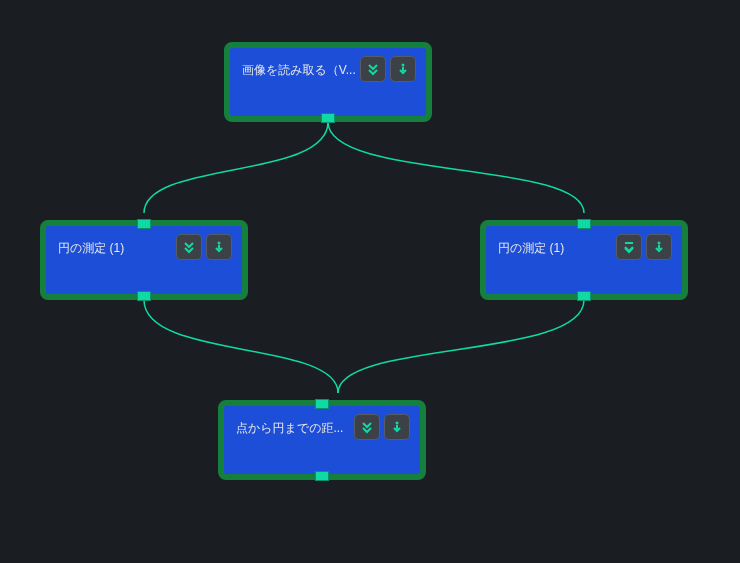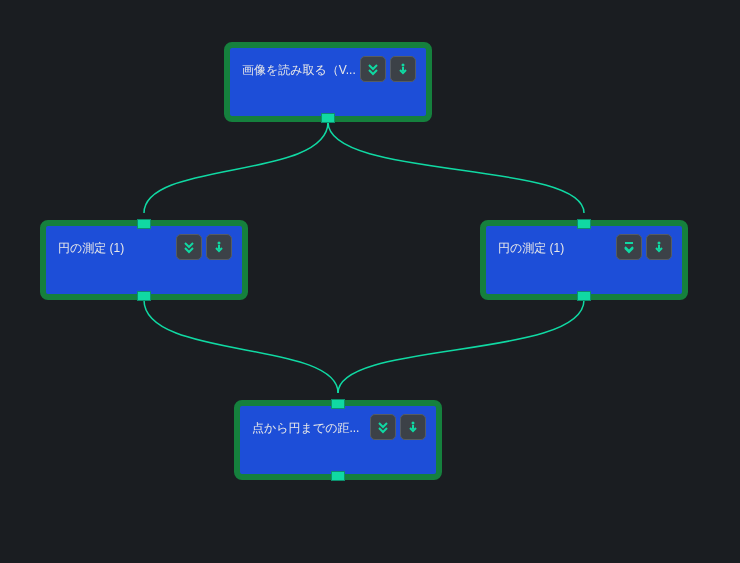--- a/index.html
+++ b/index.html
@@ -153,21 +153,21 @@
               <circle cx="7" cy="3" r="1.5" fill="#10d9a3"></circle>
               <path d="M7 5 L7 9" stroke="#10d9a3" stroke-width="2"></path>
               <path d="M4 8 L7 11 L10 8" stroke="#10d9a3" stroke-width="2" fill="none"></path>
             </svg>
         </span>
       </div>
     </div>
     <div class="port out"></div>
   </div>
 
-  <div class="node" style="left:234px; top:400px;">
+  <div class="node" style="left:218px; top:400px;">
     <div class="port in"></div>
     <span class="node-title">点から円までの距...</span>
     <div class="node-buttons">
       <div class="icon-btn">
         <span>
           <svg width="14" height="14" viewBox="0 0 14 14">
               <path d="M3 3 L7 7 L11 3" stroke="#10d9a3" stroke-width="2" fill="none"></path>
               <path d="M3 8 L7 12 L11 8" stroke="#10d9a3" stroke-width="2" fill="none"></path>
             </svg>
         </span>

